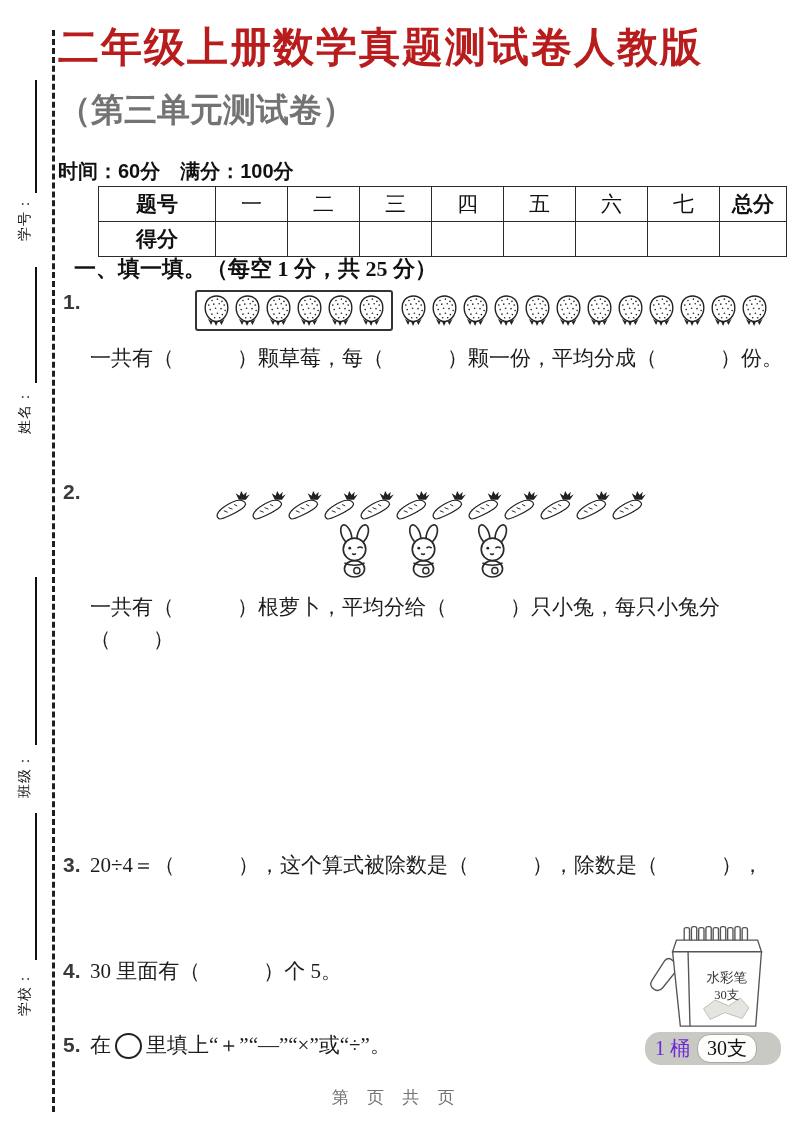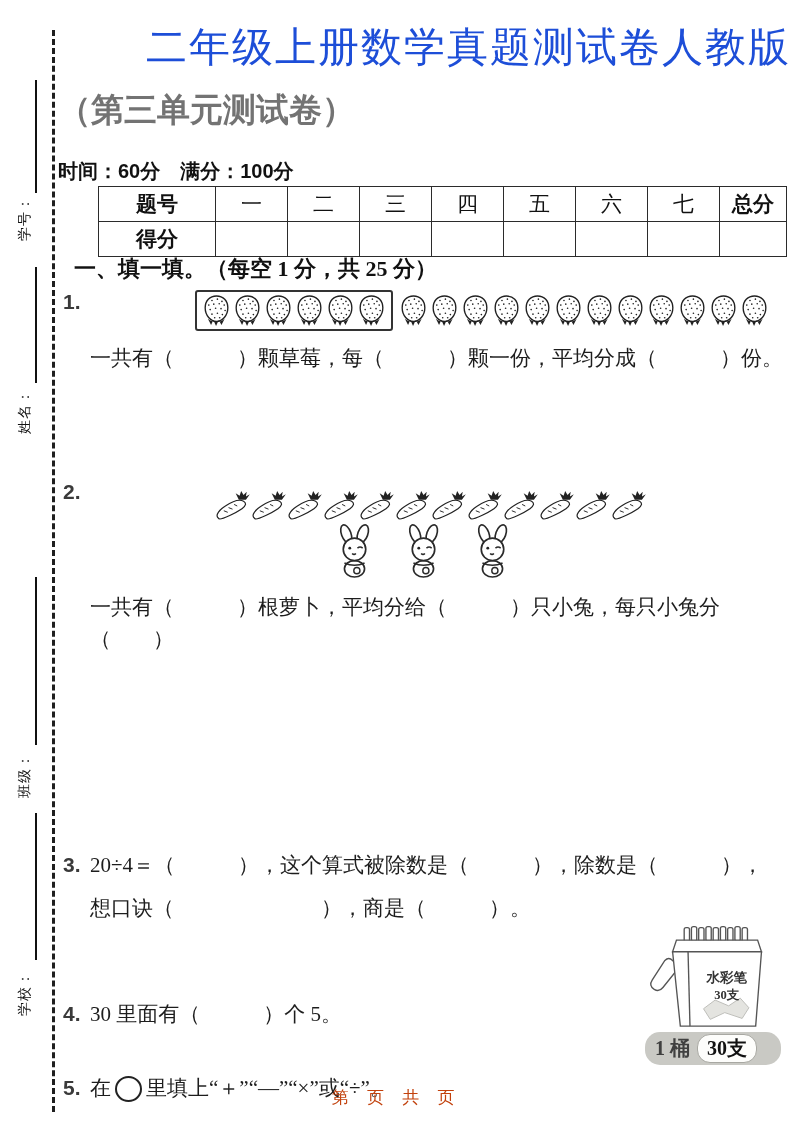--- a/index.html
+++ b/index.html
@@ -14,22 +14,22 @@
   .mline.l1 { top:80px;  height:113px; }
   .mline.l2 { top:267px; height:116px; }
   .mline.l3 { top:577px; height:168px; }
   .mline.l4 { top:813px; height:147px; }
   .vlabel { position:absolute; left:16px; font-size:14px; letter-spacing:1px;
             white-space:nowrap; transform:rotate(-90deg); transform-origin:0 0;
             font-family:"Liberation Sans",sans-serif; color:#111; }
   .vl1 { top:241px; } .vl2 { top:434px; } .vl3 { top:798px; } .vl4 { top:1016px; }
 
   
-  .title { position:absolute; left:58px; width:733px; top:20px; text-align:right;
-           font-size:41px; font-weight:400; letter-spacing:2px; color:#1d4ed8;
+  .title { position:absolute; left:58px; width:733px; top:20px; text-align:left;
+           font-size:41px; font-weight:700; letter-spacing:2px; color:#b91c1c;
            font-family:"Liberation Sans","DejaVu Sans",sans-serif; }
   .subtitle { position:absolute; left:58px; width:733px; top:88px; text-align:left;
               font-size:33px; font-weight:900; color:#737373;
               font-family:"Liberation Sans","DejaVu Sans",sans-serif; }
   .meta { position:absolute; left:58px; width:730px; top:158px; 
           font-size:20px; font-weight:700; color:#111;
           font-family:"Liberation Sans","DejaVu Sans",sans-serif; }
 
   
   .score-table { position:absolute; left:98px; top:186px; border-collapse:collapse; }
@@ -57,32 +57,32 @@
   .q1-text { margin-top:8px; }
 
   .carrot-row { display:flex; align-items:flex-end; gap:1px; margin-left:125px; height:45px; }
   .rabbit-row { display:flex; gap:24px; margin-left:242px; margin-top:2px; height:58px; }
 
   .circle { display:inline-block; width:30px; height:29px; border:2px solid #222;
             border-radius:50%; vertical-align:-7px; margin:0 4px; }
   .circle.small { width:27px; height:26px; }
 
   
-  .bucket-fig { position:absolute; left:645px; top:916px; width:146px;font-weight:bold; }
+  .bucket-fig { position:absolute; left:645px; top:916px; width:146px; }
   .bucket-fig svg { display:block; }
   .bucket-fig svg text { font-family:"Liberation Serif",serif; }
   .pen-badge { margin-top:2px; display:flex; align-items:center; gap:7px;
                background:#c9c9c4; border-radius:15px; padding:2px 5px 2px 10px;
                width:136px; }
-  .pen-badge .bleft { font-size:20px; color:#404040; white-space:nowrap; }
+  .pen-badge .bleft { font-size:20px; color:#6d28d9; white-space:nowrap; }
   .pen-badge .bright { background:#fdfdfb; border:1.5px solid #a8a8a2; border-radius:13px;
                        padding:0 9px; font-size:20px; color:#111; white-space:nowrap; }
 
   .footer { position:absolute; left:0; top:1086px; width:793px; text-align:center;
-            font-size:17px; letter-spacing:7px; color:#c2410c; }
+            font-size:17px; letter-spacing:7px; color:#737373; }
 </style>
 </head>
 <body>
 
 <svg width="0" height="0" style="position:absolute" aria-hidden="true">
   <defs>
     <symbol id="sym-strawberry" viewBox="0 0 32 36">
       <path d="M16 2 C23.5 2 28.5 7.5 28.5 15 C28.5 23.5 22.5 30 16 30 C9.5 30 3.5 23.5 3.5 15 C3.5 7.5 8.5 2 16 2 Z" fill="#fff" stroke="#222" stroke-width="1.5"></path>
       <g fill="#222">
         <circle cx="11" cy="7" r="0.9"></circle>
@@ -283,21 +283,20 @@
         <svg class="icon rabbit" viewBox="0 0 38 46">
           <use href="#sym-rabbit"></use>
         </svg>
       </div>
     <span class="qline" style="margin-top:10px">一共有（　　　）根萝卜，平均分给（　　　）只小兔，每只小兔分（　　）</span>
   </div>
 
   <div class="block q" style="top:582px">
     <span class="qnum">3.</span>
     <span class="qline">20÷4＝（　　　），这个算式被除数是（　　　），除数是（　　　），</span>
-    <span class="qline" style="margin-top:11px">想口诀（　　　　　　　），商是（　　　）。</span>
   </div>
 
   <div class="block q" style="top:656px">
     <span class="qnum">4.</span>
     <span class="qline">30 里面有（　　　）个 5。</span>
   </div>
 
   <div class="block q" style="top:698px">
     <span class="qnum">5.</span>
     <span class="qline"><span>在</span><span class="circle small"></span><span>里填上“＋”“—”“×”或“÷”。</span></span>

